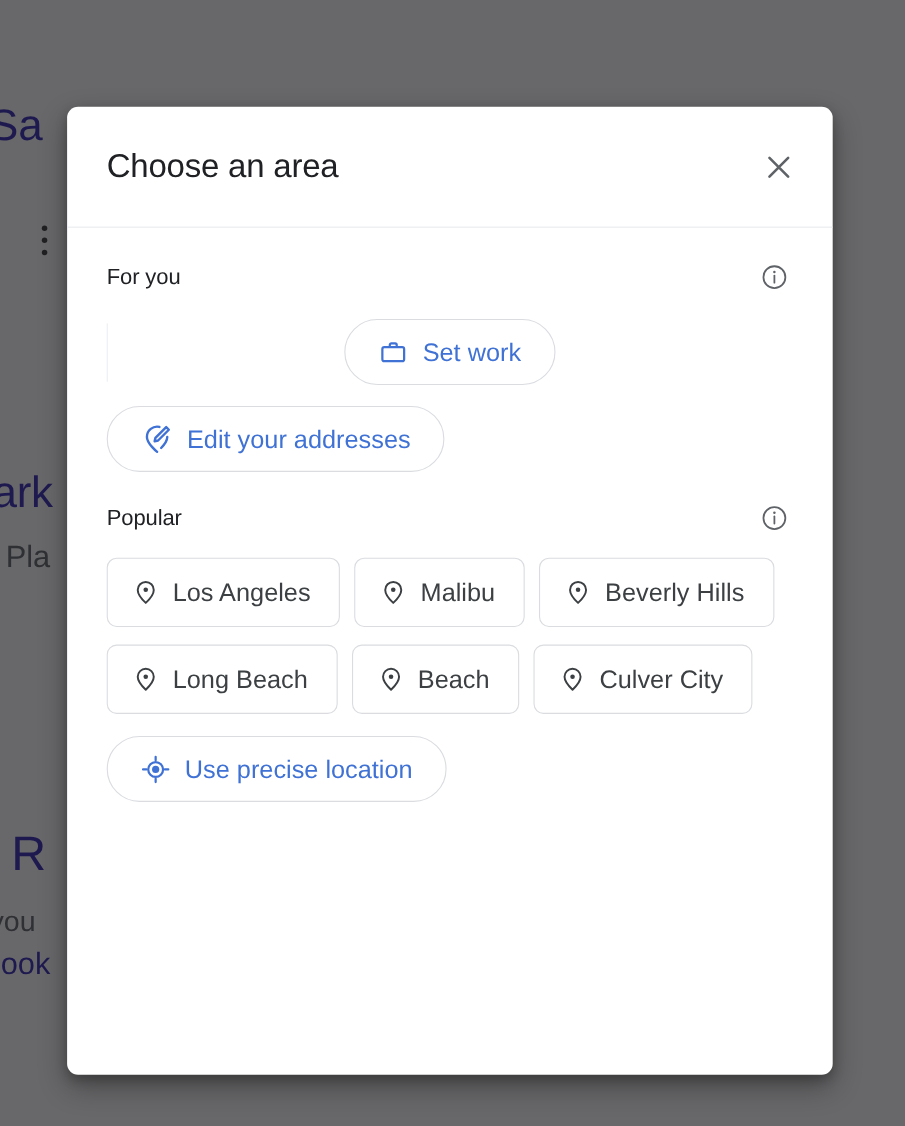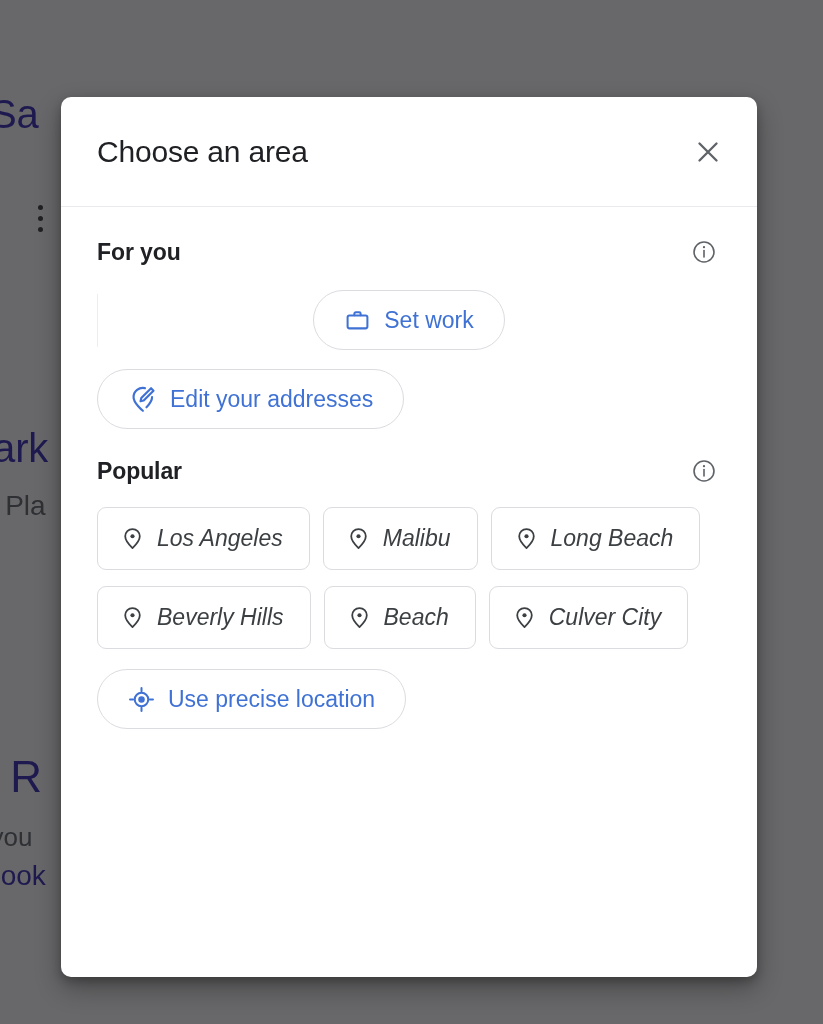--- a/index.html
+++ b/index.html
@@ -148,22 +148,22 @@
     box-sizing: border-box;
     overflow: hidden;
   }
 
   .section-head {
     display: flex;
     align-items: center;
     justify-content: space-between;
   }
   .section-title {
-    font-size: 23px;
-    font-weight: 700;
+    font-size: 20px;
+    font-weight: 400;
     color: #202124;
     letter-spacing: -0.1px;
   }
   .info-button {
     width: 34px;
     height: 34px;
     display: flex;
     align-items: center;
     justify-content: center;
     border: none;
@@ -230,21 +230,20 @@
     align-items: center;
     gap: 12px;
     height: 63px;
     padding: 0 26px 0 22px;
     border: 1px solid #dadce0;
     border-radius: 9px;
     background: #ffffff;
     box-sizing: border-box;
     cursor: pointer;
     font-family: "Liberation Sans", sans-serif;
-    font-style: italic;
   }
   .chip-label {
     font-size: 23px;
     font-weight: 400;
     color: #3c4043;
     white-space: nowrap;
   }
   .chip-icon { display: flex; align-items: center; }
   .chip-icon svg { display: block; }
 
@@ -363,31 +362,31 @@
         <span class="chip-label">Malibu</span>
       </button>
 
       <button class="chip">
         <span class="chip-icon">
           <svg width="25" height="25" viewBox="0 0 24 24" aria-hidden="true">
             <path d="M12 21.2 C12 21.2 19 14.6 19 9.9 A7 7 0 0 0 5 9.9 C5 14.6 12 21.2 12 21.2 Z" fill="none" stroke="#3c4043" stroke-width="1.7" stroke-linejoin="round"></path>
             <circle cx="12" cy="9.8" r="2.0" fill="#3c4043"></circle>
           </svg>
         </span>
+        <span class="chip-label">Beverly Hills</span>
+      </button>
+
+      <button class="chip">
+        <span class="chip-icon">
+          <svg width="25" height="25" viewBox="0 0 24 24" aria-hidden="true">
+            <path d="M12 21.2 C12 21.2 19 14.6 19 9.9 A7 7 0 0 0 5 9.9 C5 14.6 12 21.2 12 21.2 Z" fill="none" stroke="#3c4043" stroke-width="1.7" stroke-linejoin="round"></path>
+            <circle cx="12" cy="9.8" r="2.0" fill="#3c4043"></circle>
+          </svg>
+        </span>
         <span class="chip-label">Long Beach</span>
-      </button>
-
-      <button class="chip">
-        <span class="chip-icon">
-          <svg width="25" height="25" viewBox="0 0 24 24" aria-hidden="true">
-            <path d="M12 21.2 C12 21.2 19 14.6 19 9.9 A7 7 0 0 0 5 9.9 C5 14.6 12 21.2 12 21.2 Z" fill="none" stroke="#3c4043" stroke-width="1.7" stroke-linejoin="round"></path>
-            <circle cx="12" cy="9.8" r="2.0" fill="#3c4043"></circle>
-          </svg>
-        </span>
-        <span class="chip-label">Beverly Hills</span>
       </button>
 
       <button class="chip">
         <span class="chip-icon">
           <svg width="25" height="25" viewBox="0 0 24 24" aria-hidden="true">
             <path d="M12 21.2 C12 21.2 19 14.6 19 9.9 A7 7 0 0 0 5 9.9 C5 14.6 12 21.2 12 21.2 Z" fill="none" stroke="#3c4043" stroke-width="1.7" stroke-linejoin="round"></path>
             <circle cx="12" cy="9.8" r="2.0" fill="#3c4043"></circle>
           </svg>
         </span>
         <span class="chip-label">Beach</span>

